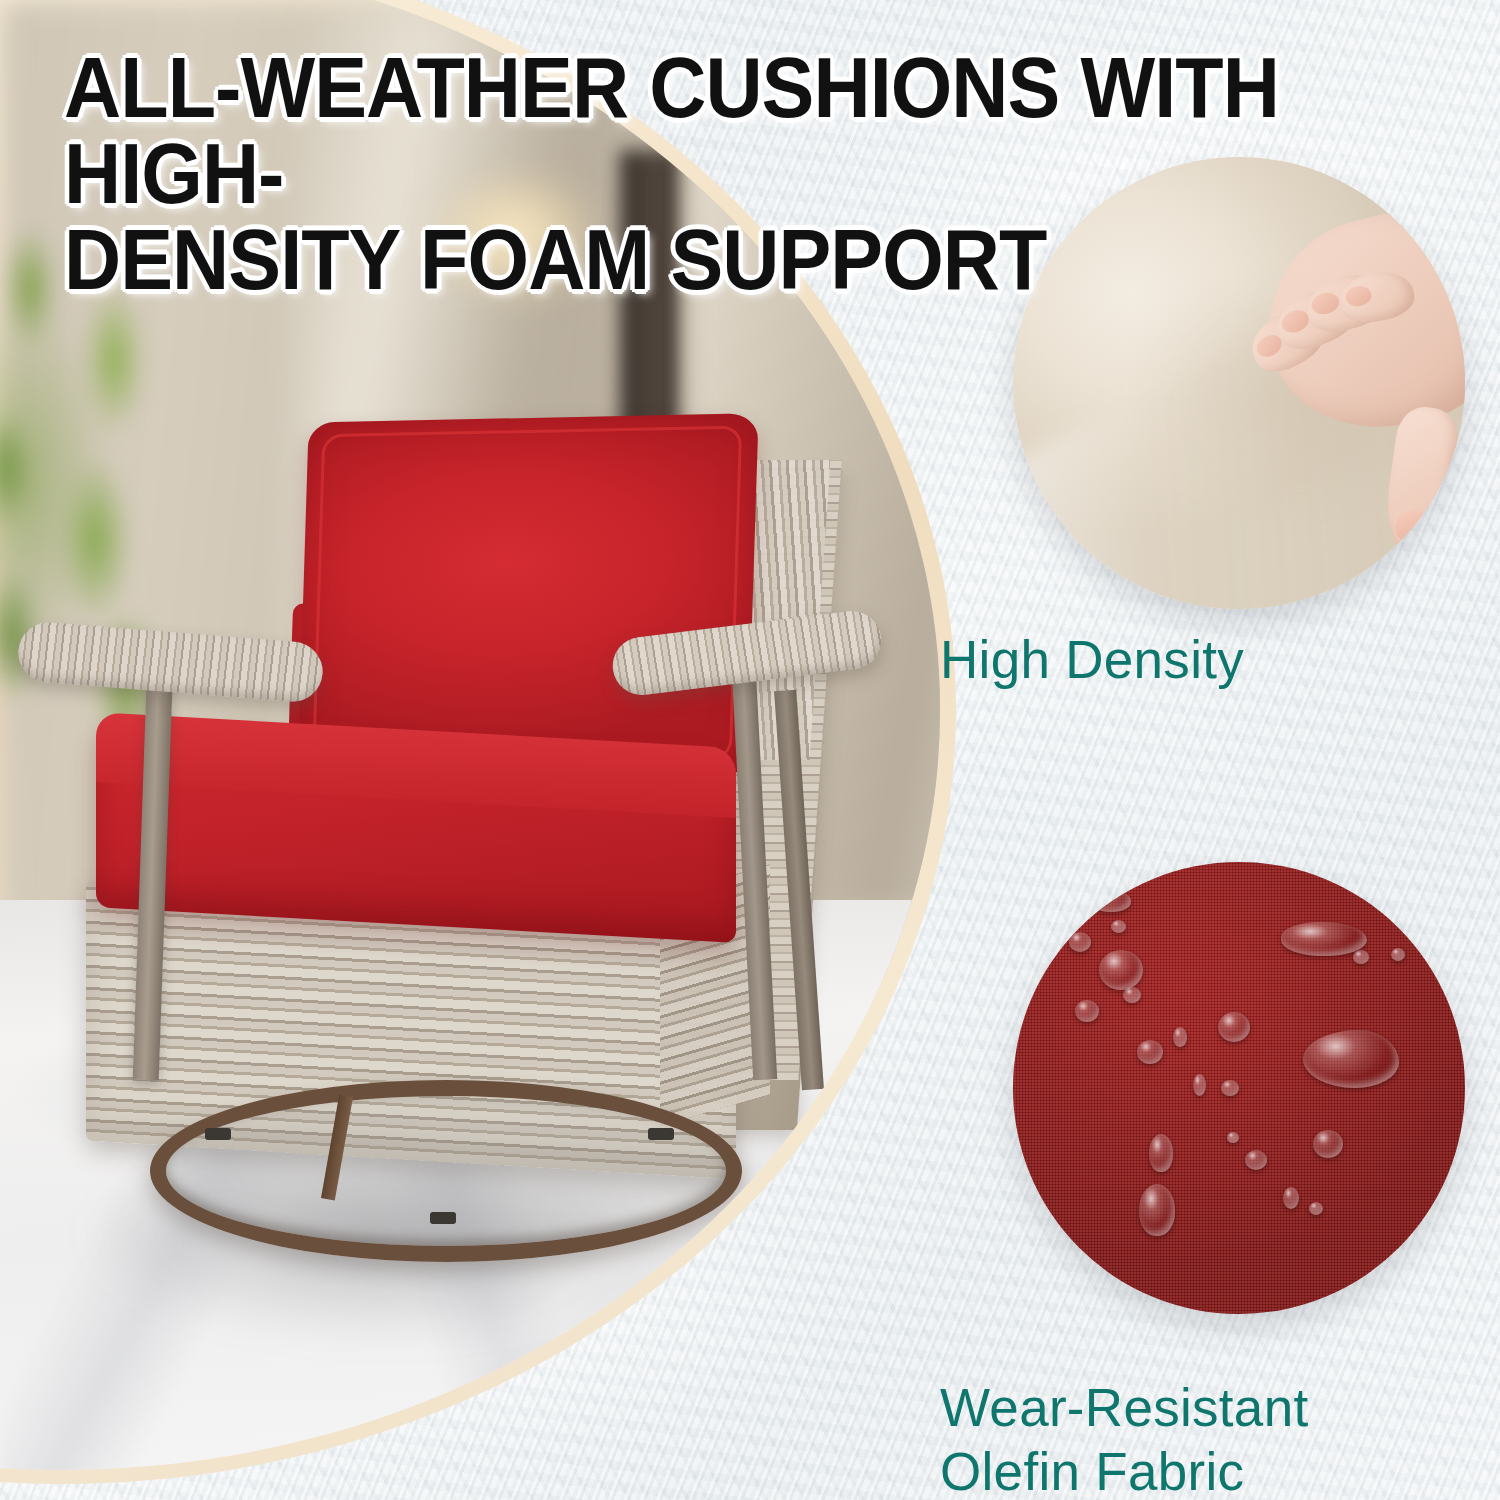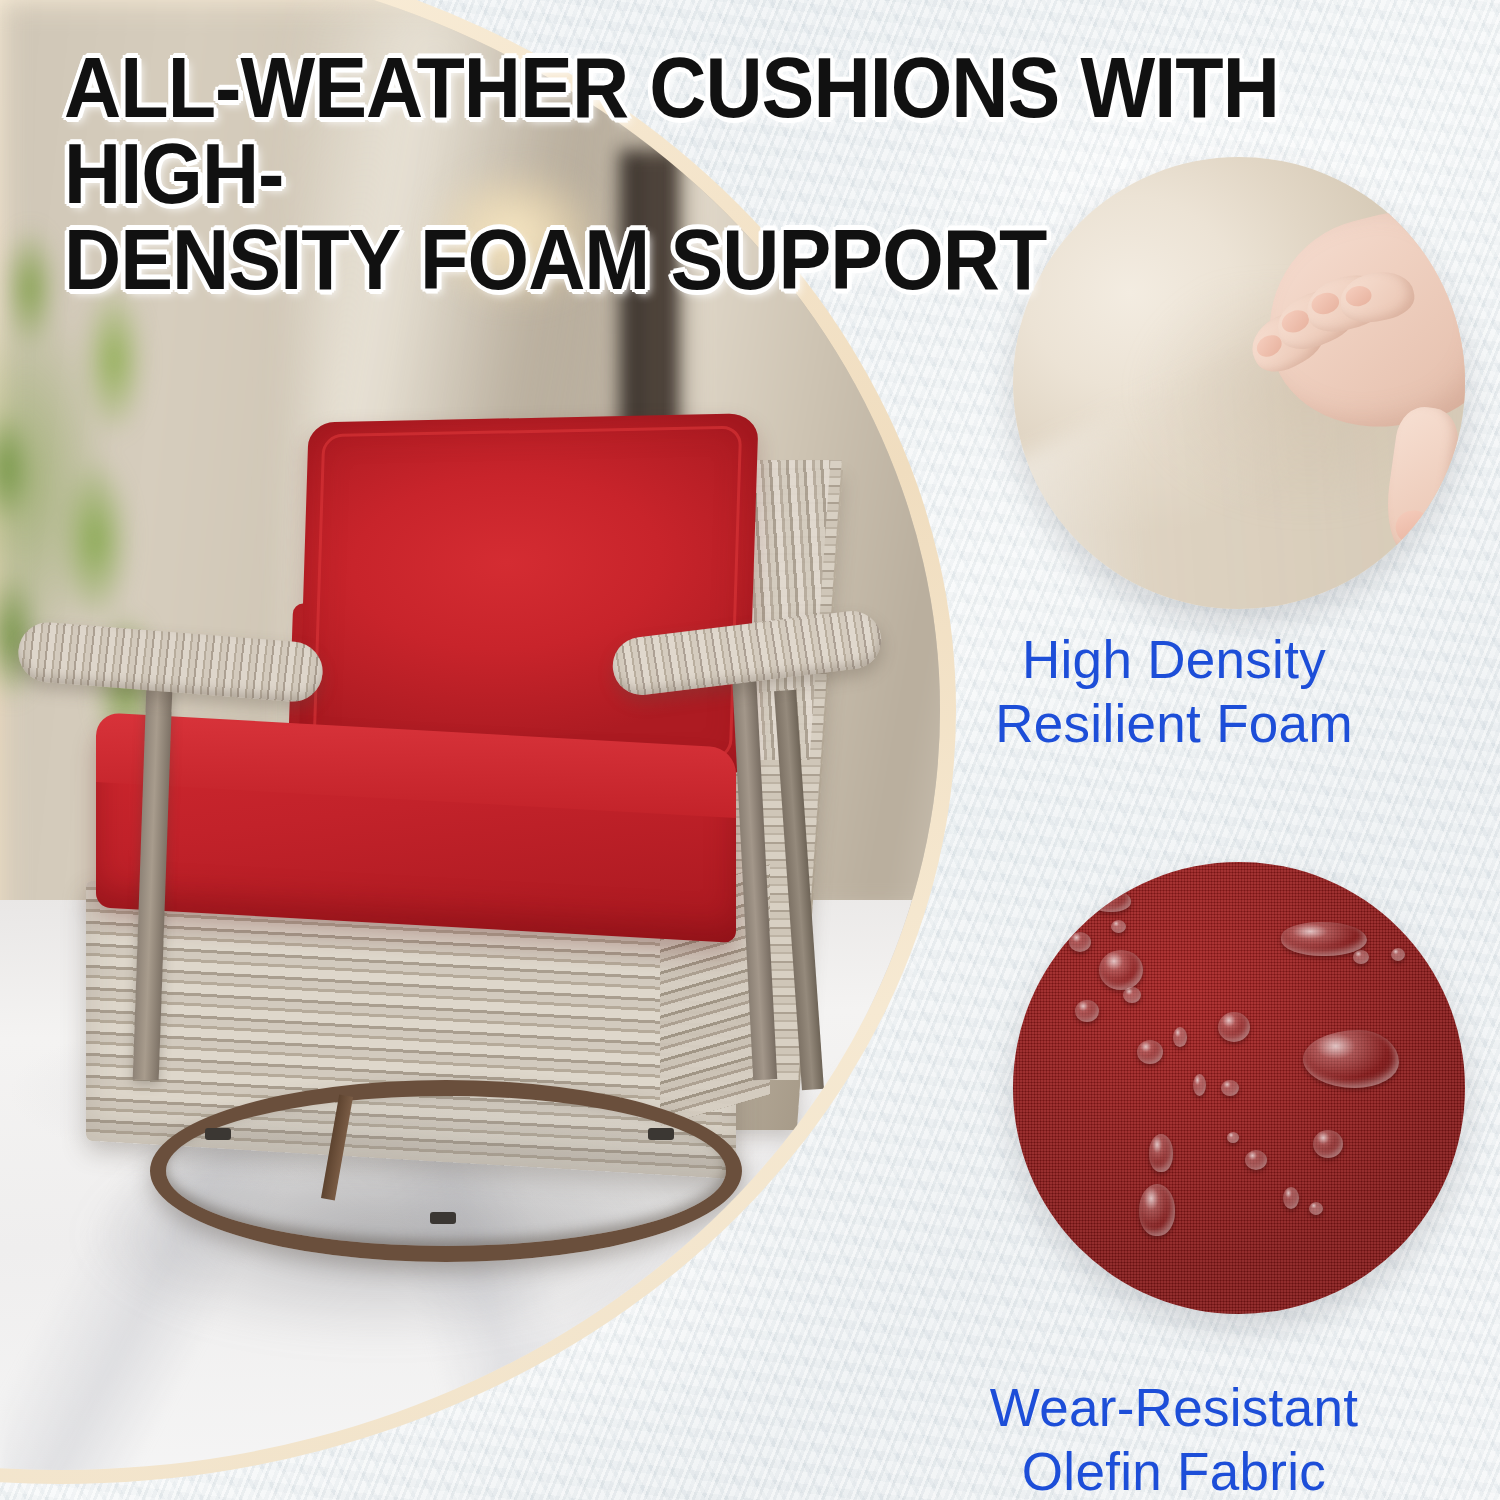--- a/index.html
+++ b/index.html
@@ -313,25 +313,25 @@
     text-shadow:
       4px 0 0 #fff,-4px 0 0 #fff,0 4px 0 #fff,0 -4px 0 #fff,
       3px 3px 0 #fff,-3px 3px 0 #fff,3px -3px 0 #fff,-3px -3px 0 #fff,
       5px 1px 0 #fff,-5px 1px 0 #fff,1px 5px 0 #fff,1px -5px 0 #fff,
       5px 5px 10px rgba(255,255,255,.9);
     text-transform:uppercase;
   }
 
   
   .caption{
-    position:absolute;width:468px;left:940px;text-align:center;
+    position:absolute;width:468px;left:940px;text-align:left;
     font-family:"Liberation Sans", sans-serif;
     font-weight:400;
     font-size:53px;line-height:64px;
-    color:#1d4ed8;
+    color:#0f766e;
     letter-spacing:.3px;
   }
   .cap-foam{top:628px;}
   .cap-fabric{top:1376px;}
   .cap-l{display:block;}
 </style>
 </head>
 <body>
 
 <div class="canvas">
@@ -399,21 +399,20 @@
           <div class="nail" style="left:6px;top:10px;width:26px;height:20px;"></div>
         </div>
       <div class="finger thumb">
           <div class="nail" style="left:12px;top:104px;width:36px;height:34px;"></div>
         </div>
     </div>
   </div>
 
   <div class="caption cap-foam">
     <span class="cap-l">High Density</span>
-    <span class="cap-l">Resilient Foam</span>
   </div>
 
   <div class="circ circ-fabric">
     <div class="fab-weave"></div>
     <div class="drop" style="left:78px;top:28px;width:40px;height:22px;border-radius:50% 50% 46% 46%;"></div>
     <div class="drop" style="left:56px;top:70px;width:22px;height:20px;"></div>
     <div class="drop" style="left:98px;top:58px;width:15px;height:13px;"></div>
     <div class="drop" style="left:86px;top:88px;width:44px;height:40px;"></div>
     <div class="drop" style="left:110px;top:125px;width:18px;height:16px;"></div>
     <div class="drop" style="left:62px;top:138px;width:24px;height:22px;"></div>

